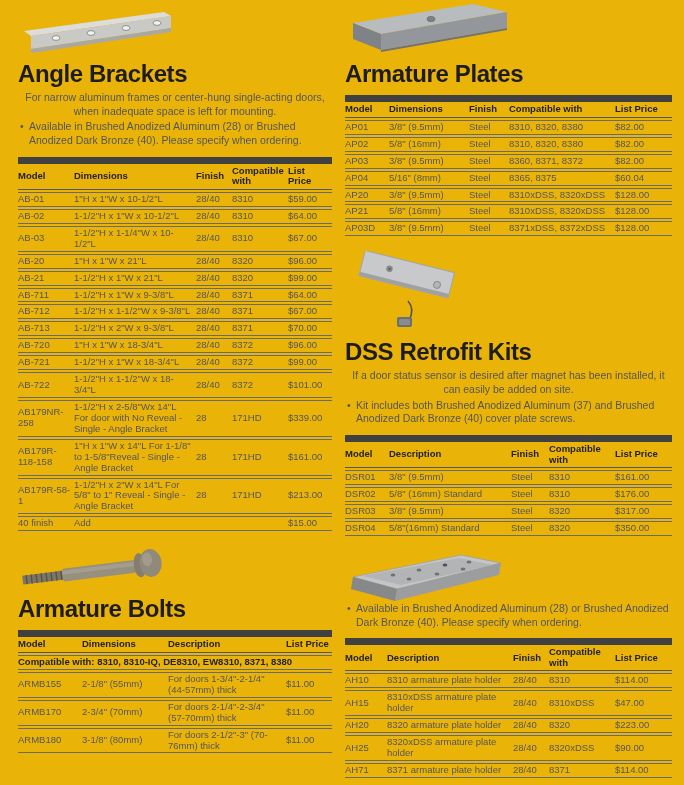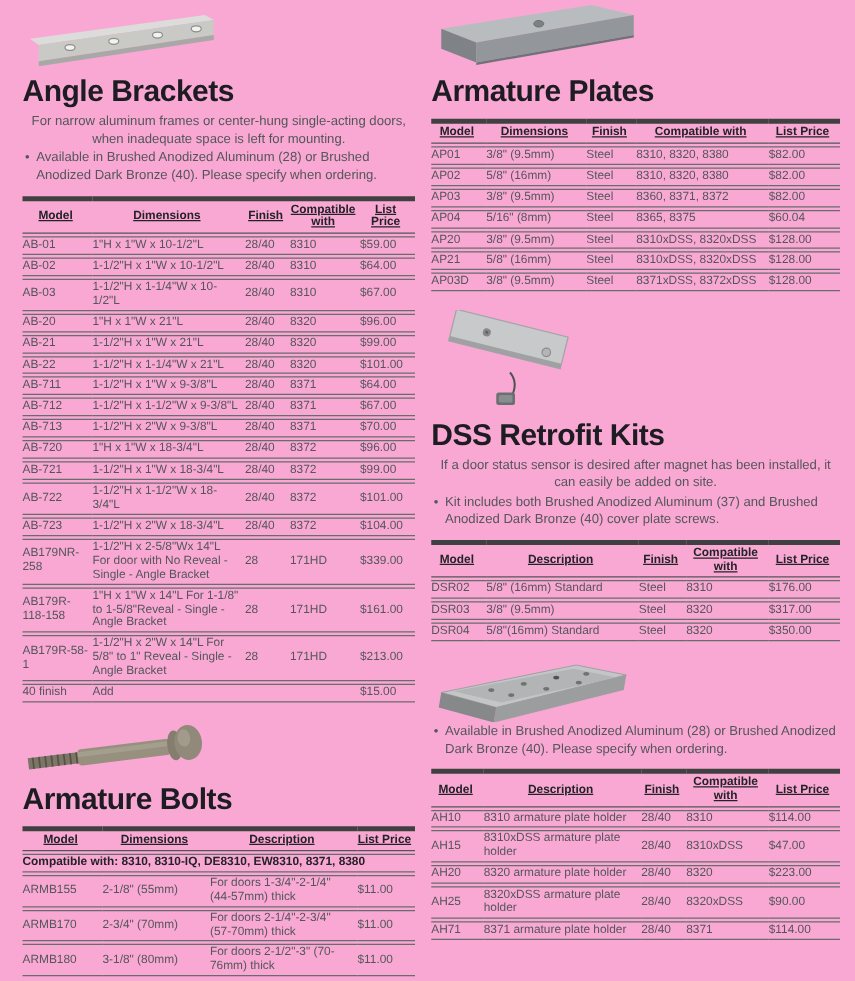--- a/index.html
+++ b/index.html
@@ -1,27 +1,27 @@
 <!DOCTYPE html>
 <html><head>
 <meta charset="utf-8">
 <style>
   html,body{margin:0;padding:0;background:#ffffff;}
   body{width:684px;height:785px;font-family:"Liberation Sans",sans-serif;color:#54565a;}
-  .page{position:relative;width:684px;height:785px;overflow:hidden;background:#f9a8d4;}
+  .page{position:relative;width:684px;height:785px;overflow:hidden;background:#eab308;}
   .col{position:absolute;top:0;}
   .col-left{left:18px;width:314px;}
   .col-right{left:345px;width:327px;}
   .section-title{font-size:24px;font-weight:bold;color:#1d1c22;letter-spacing:-0.4px;margin:5px 0 5px 0;line-height:1.05;}
   .desc{font-size:10.5px;line-height:1.3;margin:0 0 2px 0;color:#54565a;text-align:center;}
   .bullet{display:flex;font-size:10.5px;line-height:1.3;margin:2px 0 0 2px;color:#54565a;}
   .bullet .dot{width:9px;flex:0 0 9px;}
   table.tbl{width:100%;border-collapse:separate;border-spacing:0 2px;font-size:9.5px;color:#54565a;table-layout:fixed;margin-top:7px;}
-  table.tbl th{text-align:center;font-weight:bold;color:#232227;vertical-align:middle;line-height:1.12;
-    border-top:4px solid #404040;border-bottom:1px solid #54565a;padding:2px 3px 2px 0;text-decoration:underline;}
+  table.tbl th{text-align:left;font-weight:bold;color:#232227;vertical-align:middle;line-height:1.12;
+    border-top:7px solid #404040;border-bottom:1px solid #54565a;padding:2px 3px 2px 0;}
   table.tbl td{vertical-align:middle;line-height:1.15;border-top:1px solid #6a6b6d;border-bottom:1px solid #6a6b6d;
     padding:1px 3px 1px 0;word-wrap:break-word;}
   table.tbl td.group-cell{font-weight:bold;color:#232227;}.mt8{margin-top:8px}.mt12{margin-top:12px}
   .imgwrap{height:56px;display:flex;align-items:center;}
   .imgwrap-sm{height:50px;display:flex;align-items:center;}
 </style>
 </head>
 <body>
 
 <div class="page">
@@ -93,27 +93,20 @@
               <td>$96.00</td>
             </tr>
             <tr>
               <td>AB-21</td>
               <td>1-1/2"H x 1"W x 21"L</td>
               <td>28/40</td>
               <td>8320</td>
               <td>$99.00</td>
             </tr>
             <tr>
-              <td>AB-22</td>
-              <td>1-1/2"H x 1-1/4"W x 21"L</td>
-              <td>28/40</td>
-              <td>8320</td>
-              <td>$101.00</td>
-            </tr>
-            <tr>
               <td>AB-711</td>
               <td>1-1/2"H x 1"W x 9-3/8"L</td>
               <td>28/40</td>
               <td>8371</td>
               <td>$64.00</td>
             </tr>
             <tr>
               <td>AB-712</td>
               <td>1-1/2"H x 1-1/2"W x 9-3/8"L</td>
               <td>28/40</td>
@@ -140,27 +133,20 @@
               <td>28/40</td>
               <td>8372</td>
               <td>$99.00</td>
             </tr>
             <tr>
               <td>AB-722</td>
               <td>1-1/2"H x 1-1/2"W x 18-3/4"L</td>
               <td>28/40</td>
               <td>8372</td>
               <td>$101.00</td>
-            </tr>
-            <tr>
-              <td>AB-723</td>
-              <td>1-1/2"H x 2"W x 18-3/4"L</td>
-              <td>28/40</td>
-              <td>8372</td>
-              <td>$104.00</td>
             </tr>
             <tr>
               <td>AB179NR-258</td>
               <td>1-1/2"H x 2-5/8"Wx 14"L For door with No Reveal - Single - Angle Bracket</td>
               <td>28</td>
               <td>171HD</td>
               <td>$339.00</td>
             </tr>
             <tr>
               <td>AB179R-118-158</td>
@@ -370,20 +356,27 @@
             <tr>
               <th>Model</th>
               <th>Description</th>
               <th>Finish</th>
               <th>Compatible with</th>
               <th>List Price</th>
             </tr>
           </thead>
           <tbody>
             <tr>
+              <td>DSR01</td>
+              <td>3/8" (9.5mm)</td>
+              <td>Steel</td>
+              <td>8310</td>
+              <td>$161.00</td>
+            </tr>
+            <tr>
               <td>DSR02</td>
               <td>5/8" (16mm) Standard</td>
               <td>Steel</td>
               <td>8310</td>
               <td>$176.00</td>
             </tr>
             <tr>
               <td>DSR03</td>
               <td>3/8" (9.5mm)</td>
               <td>Steel</td>

